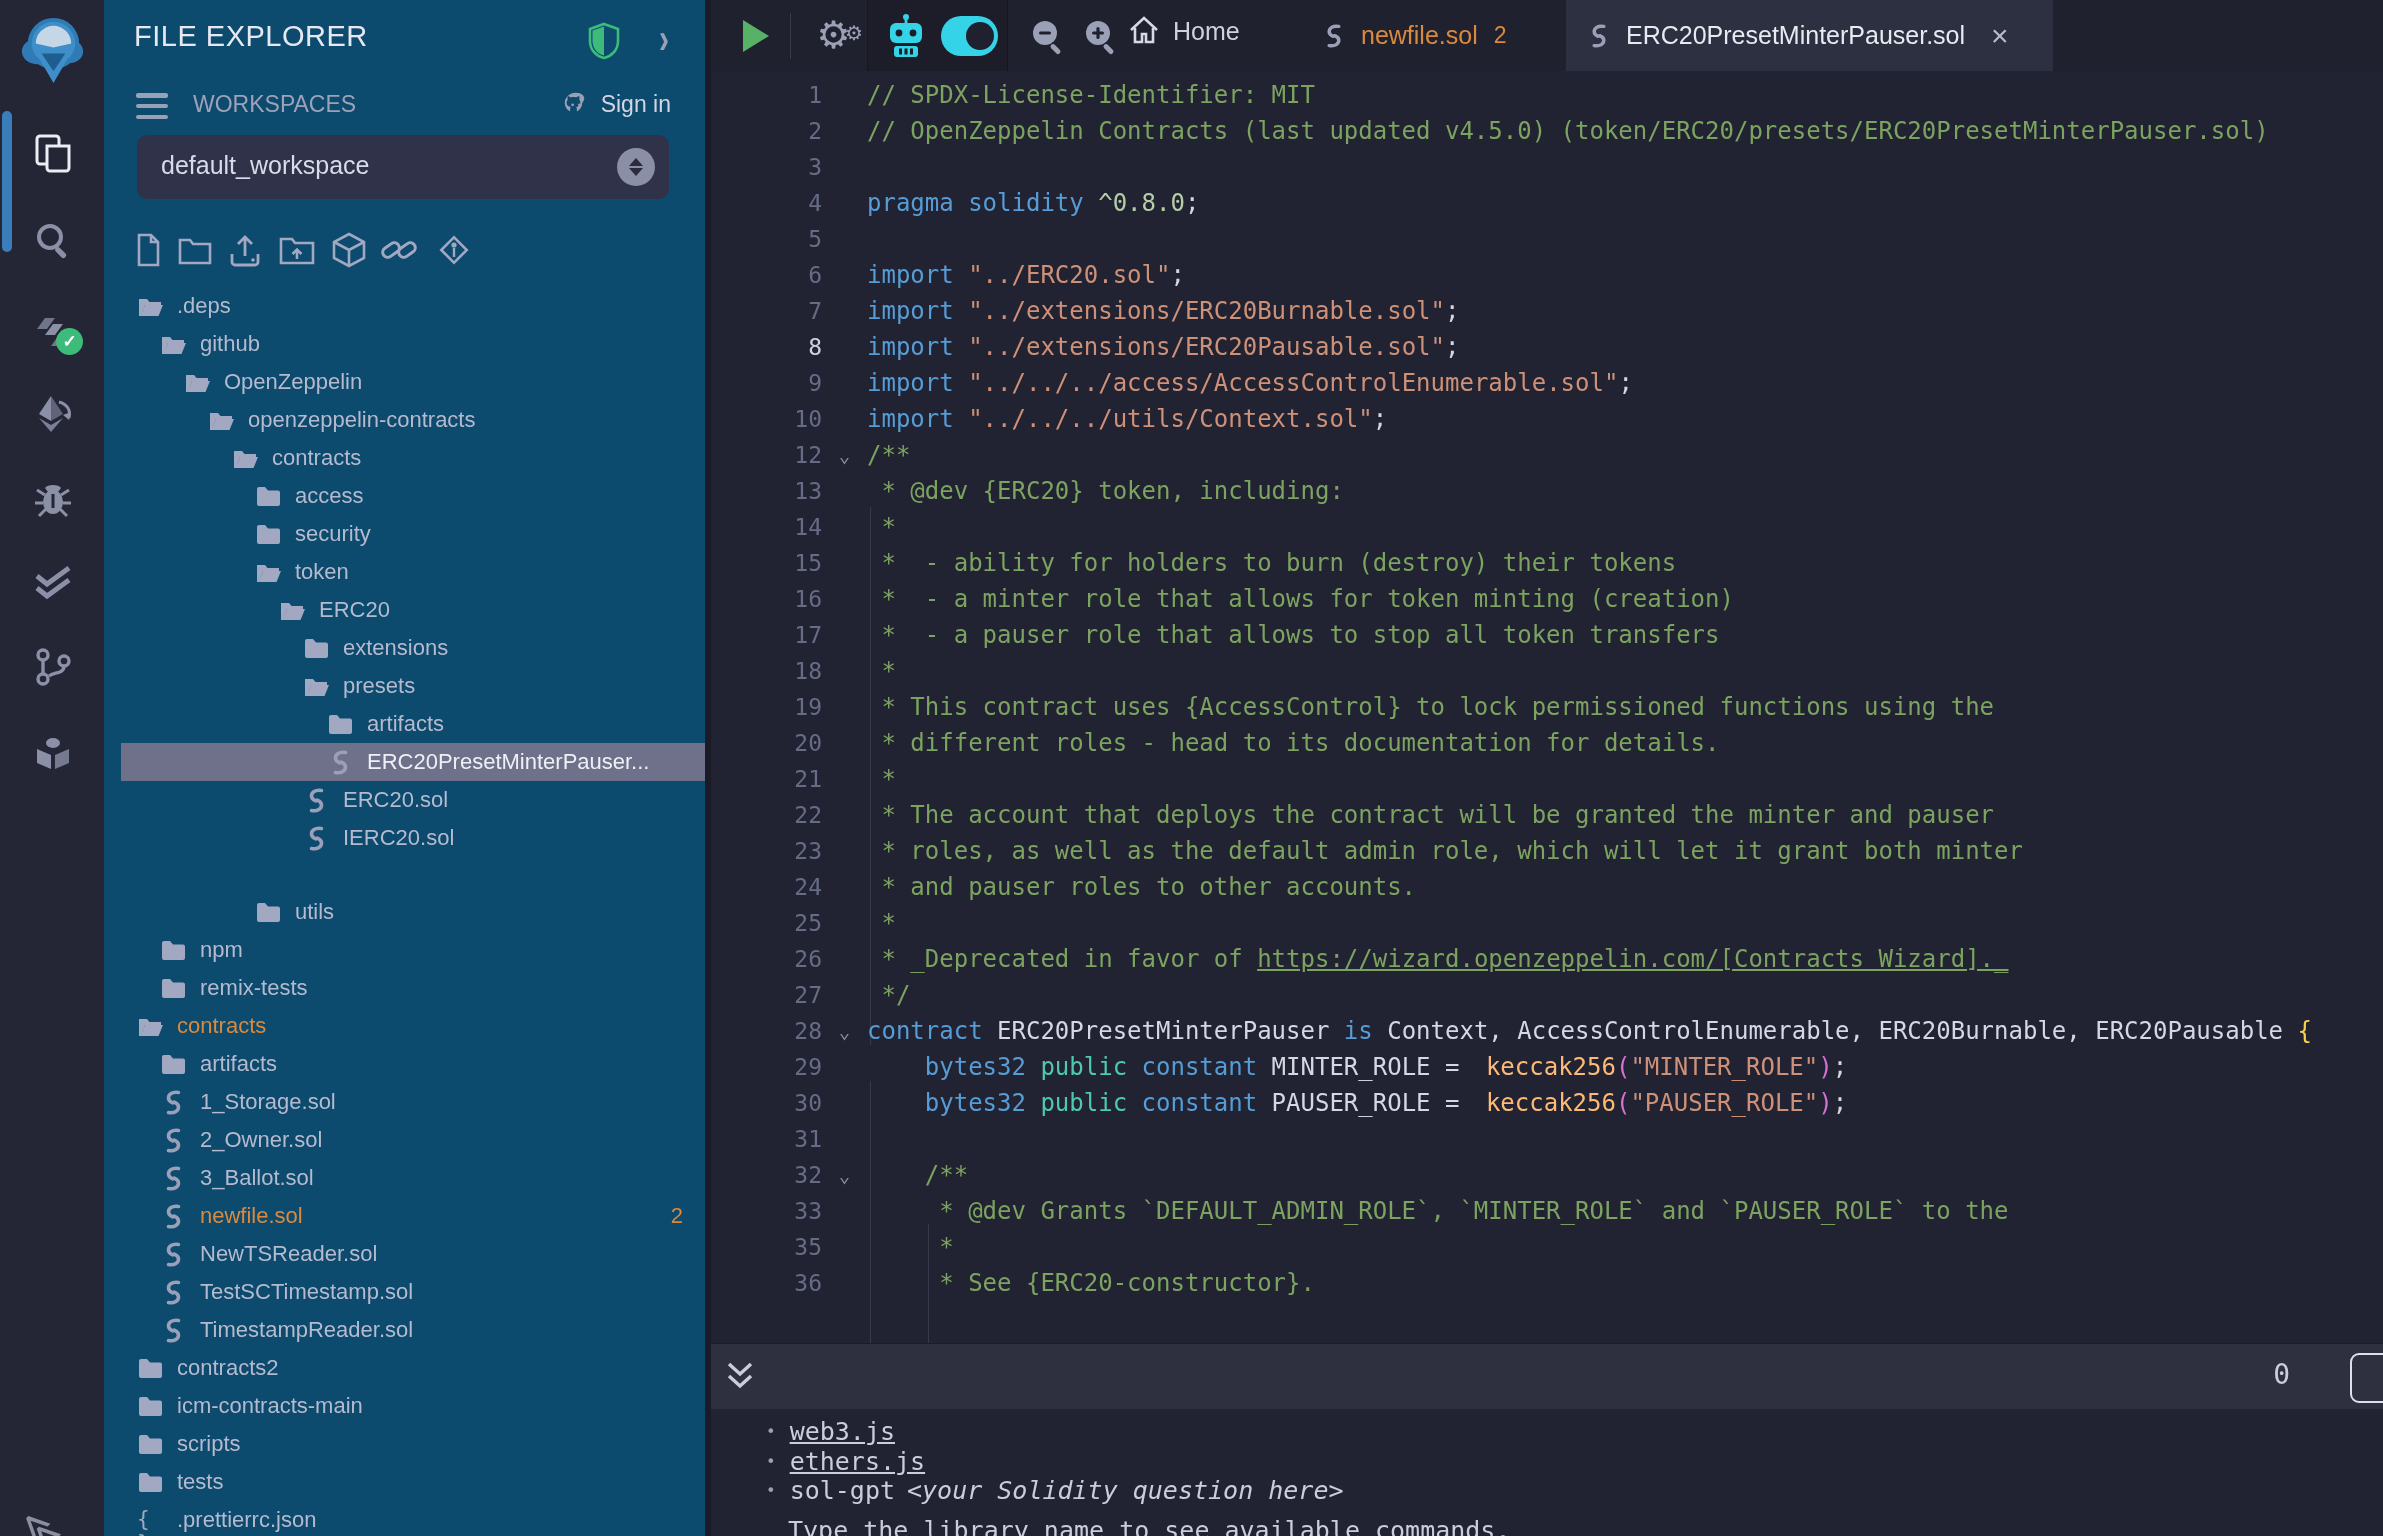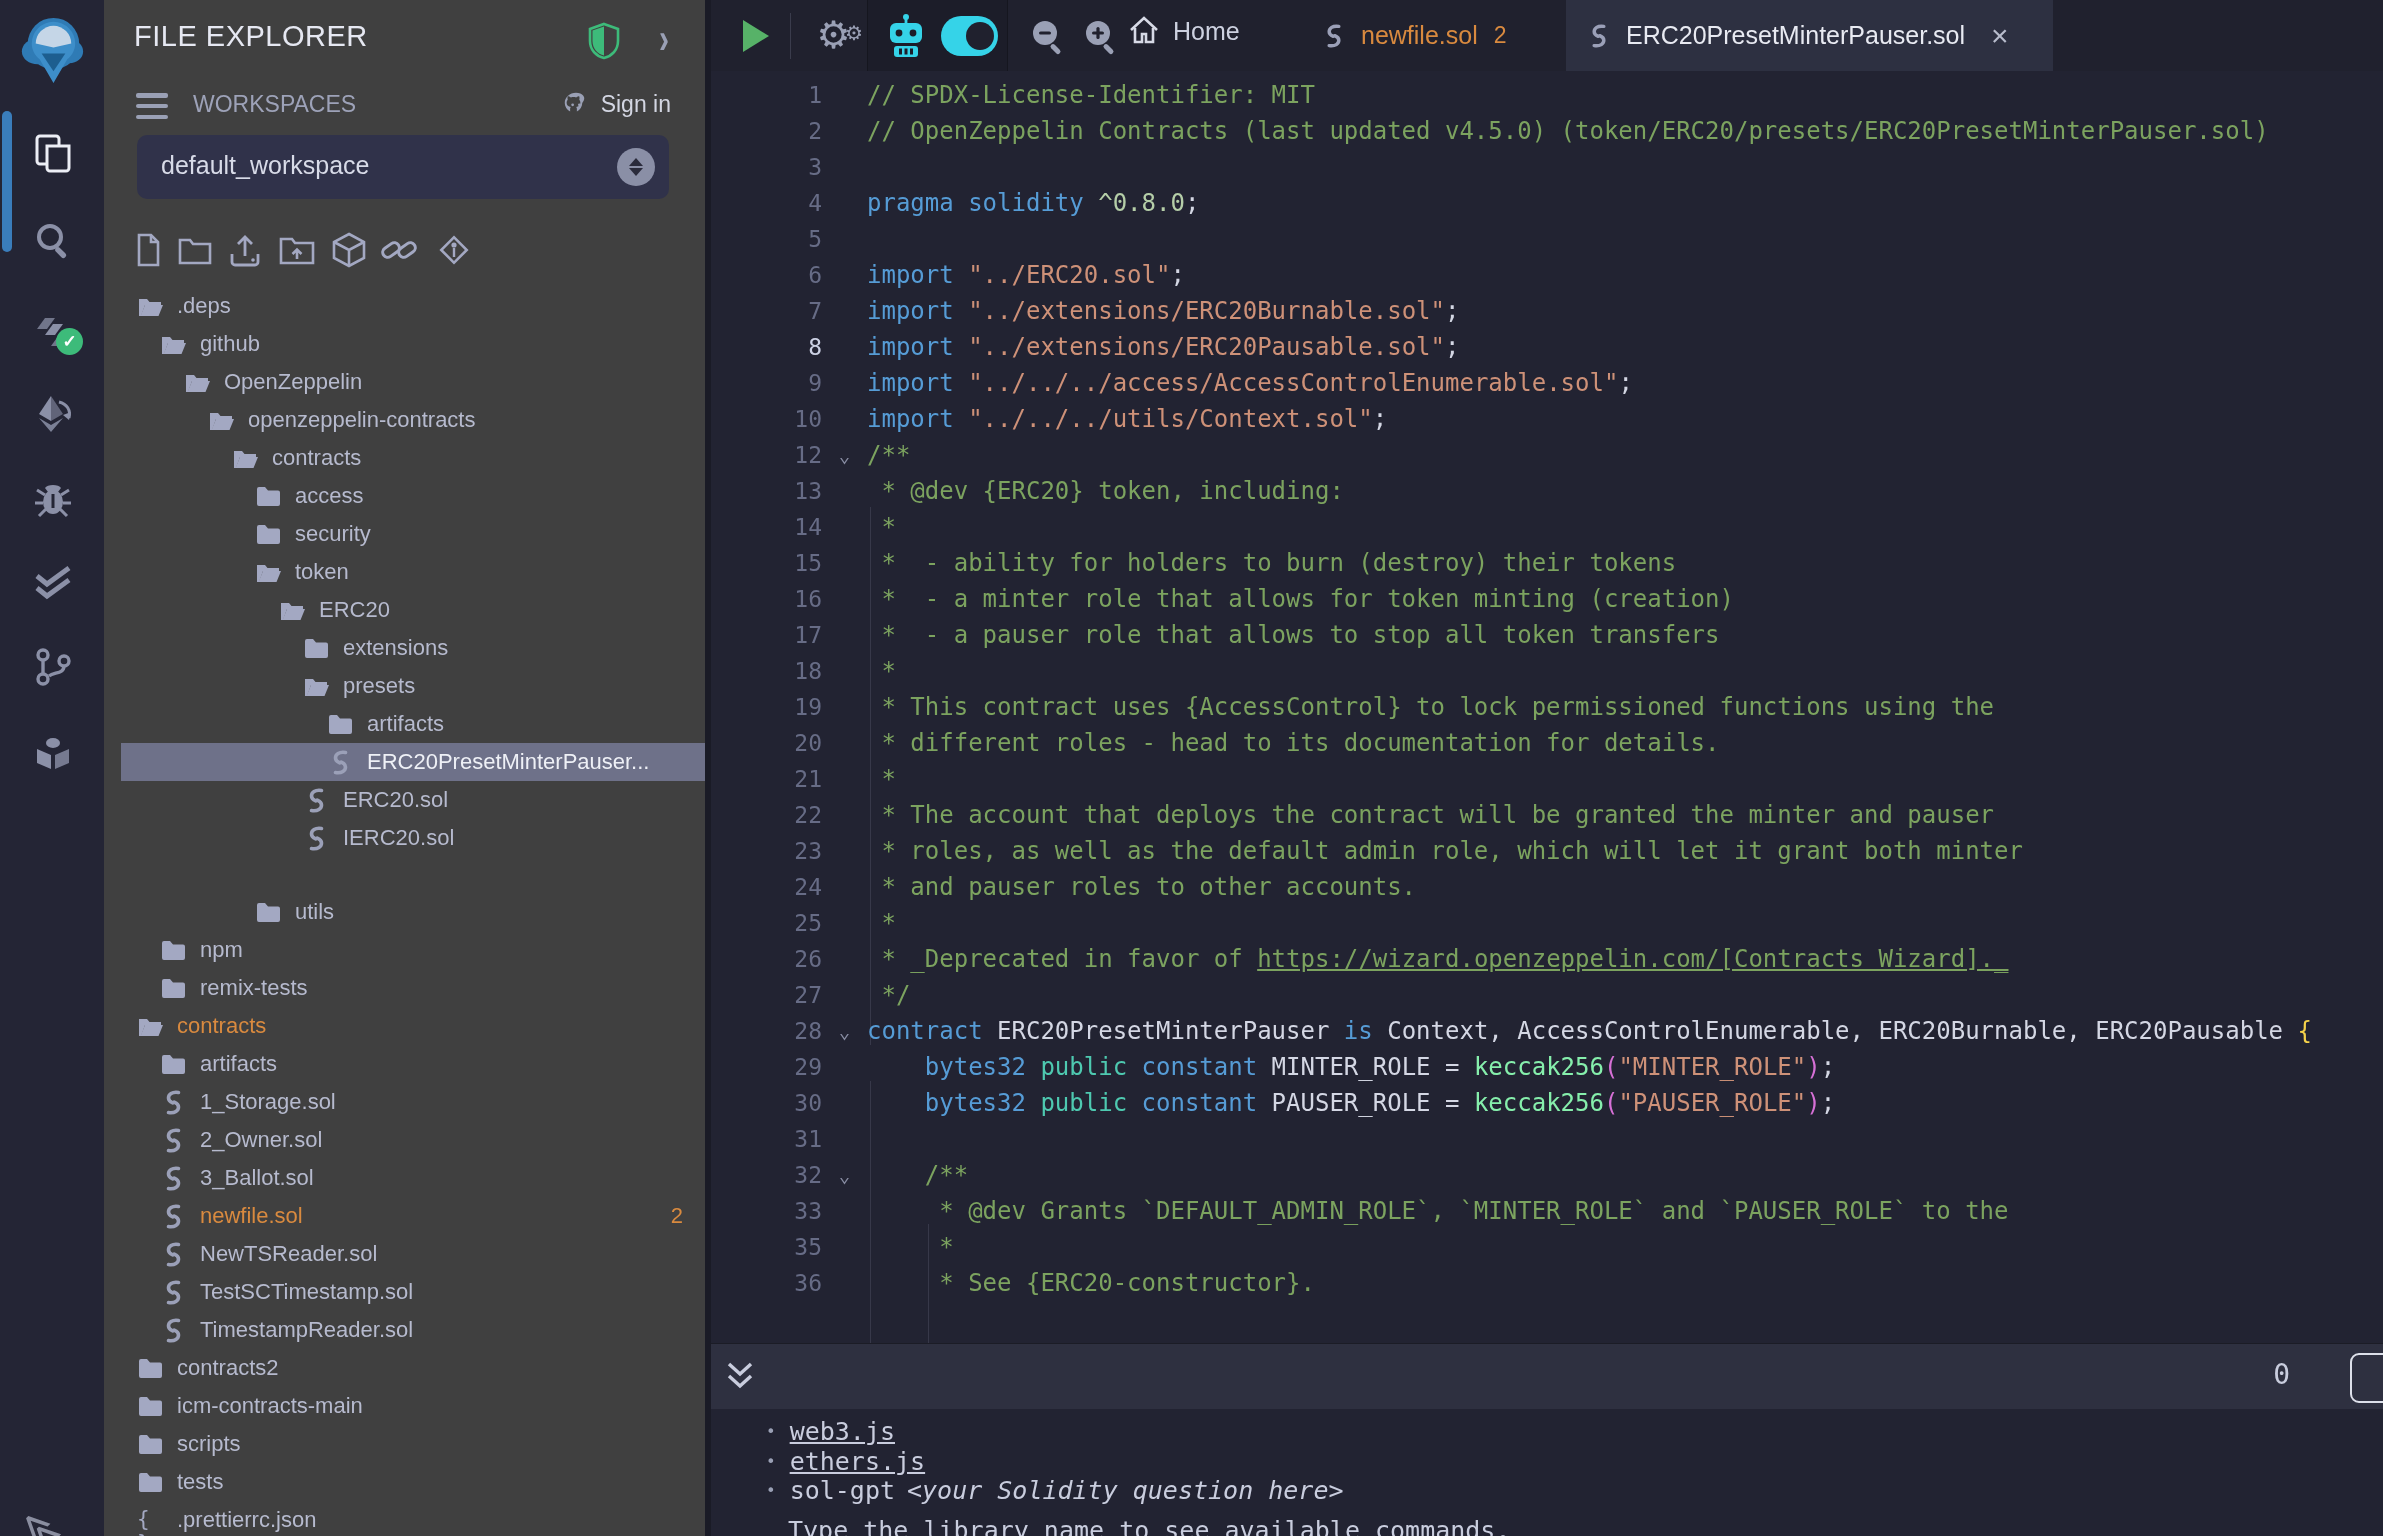--- a/index.html
+++ b/index.html
@@ -10,21 +10,21 @@
   .activity-bar{position:absolute;left:0;top:0;width:104px;height:1537px;background:#242535;border-right:1px solid #1b1c26;}
   .logo{position:absolute;left:12px;top:8px;width:79px;height:79px;}
   .active-pill{position:absolute;left:2px;top:111px;width:10px;height:141px;border-radius:6px;background:#3a7dbb;}
   .act-icon{position:absolute;left:29px;width:48px;height:48px;display:flex;align-items:center;justify-content:center;}
   .act-icon svg{width:44px;height:44px;}
   .act-badge{position:absolute;left:56px;top:328px;width:27px;height:27px;border-radius:50%;background:#3dbb7a;
     color:#fff;font-size:17px;display:flex;align-items:center;justify-content:center;font-weight:bold;}
   .corner-glyph{position:absolute;left:22px;top:1501px;color:#8a8ea0;font-size:40px;transform:rotate(45deg);letter-spacing:-14px;}
 
   
-  .side-panel{position:absolute;left:104px;top:0;width:601px;height:1537px;background:#404040;overflow:hidden;}
+  .side-panel{position:absolute;left:104px;top:0;width:601px;height:1537px;background:#0c4a6e;overflow:hidden;}
   .panel-title{position:absolute;left:30px;top:20px;font-size:29px;color:#e6e8f2;letter-spacing:0.5px;}
   .shield{position:absolute;right:84px;top:22px;width:34px;height:38px;}
   .panel-chevron{position:absolute;right:36px;top:22px;color:#9aa0b5;font-size:30px;font-weight:bold;transform:scaleY(1.4);}
   .ws-row{position:absolute;left:0;top:85px;width:100%;height:44px;}
   .hamburger{position:absolute;left:32px;top:8px;width:32px;height:26px;display:flex;flex-direction:column;justify-content:space-between;}
   .hamburger span{height:4.5px;background:#9aa0b5;border-radius:2px;}
   .ws-label{position:absolute;left:89px;top:6px;font-size:23px;color:#9da2b8;}
   .signin{position:absolute;right:34px;top:4px;display:flex;align-items:center;gap:10px;color:#d3d6e2;font-size:23px;}
   .ws-select{position:absolute;left:33px;top:135px;width:532px;height:64px;background:#30324a;border-radius:10px;}
   .ws-select .val{position:absolute;left:24px;top:16px;font-size:25px;color:#d8dbe8;}
@@ -78,21 +78,21 @@
   .editor{position:absolute;left:0;top:71px;width:1673px;height:1272px;background:#222332;overflow:hidden;
     font-family:"DejaVu Sans Mono",monospace;font-size:24px;}
   .lines{position:absolute;left:0;top:6px;width:100%;}
   .cl{height:36px;display:flex;align-items:center;}
   .cl .ln{width:111px;text-align:right;color:#676c86;flex:0 0 111px;font-size:23px;}
   .cl.active .ln{color:#ccd1e4;}
   .cl .fold{width:45px;flex:0 0 45px;text-align:center;color:#878ca2;font-size:19px;}
   .cl .code{white-space:pre;color:#d4d7e4;}
   .tk-c{color:#7ca35f;} .tk-cu{color:#7ca35f;text-decoration:underline;}
   .tk-k{color:#569cd6;} .tk-t{color:#4ec9b0;} .tk-s{color:#ce9178;}
-  .tk-n{color:#b5cea8;} .tk-f{color:#86efac;} .tk-y{color:#f5d24a;} .tk-p{color:#d670d6;} .tk-w{color:#d4d7e4;}
+  .tk-n{color:#b5cea8;} .tk-f{color:#fdba74;margin-left:12px;} .tk-y{color:#f5d24a;} .tk-p{color:#d670d6;} .tk-w{color:#d4d7e4;}
   .iguide{position:absolute;width:1px;background:#373849;}
 
   
   .term-header{position:absolute;left:0;top:1343px;width:1673px;height:65px;background:#2e3040;border-top:1px solid #1b1c26;}
   .term-expand{position:absolute;left:14px;top:12px;width:34px;height:42px;color:#c9cdde;}
   .term-expand svg{width:30px;height:40px;}
   .term-count{position:absolute;right:94px;top:14px;color:#c9cdde;font-size:28px;font-family:"DejaVu Sans Mono",monospace;}
   .term-cutbox{position:absolute;right:-16px;top:9px;width:46px;height:46px;border:2.5px solid #dde0ea;border-radius:9px;}
   .terminal{position:absolute;left:0;top:1409px;width:1673px;height:128px;background:#222332;overflow:hidden;
     font-family:"DejaVu Sans Mono",monospace;color:#c9cdde;}

